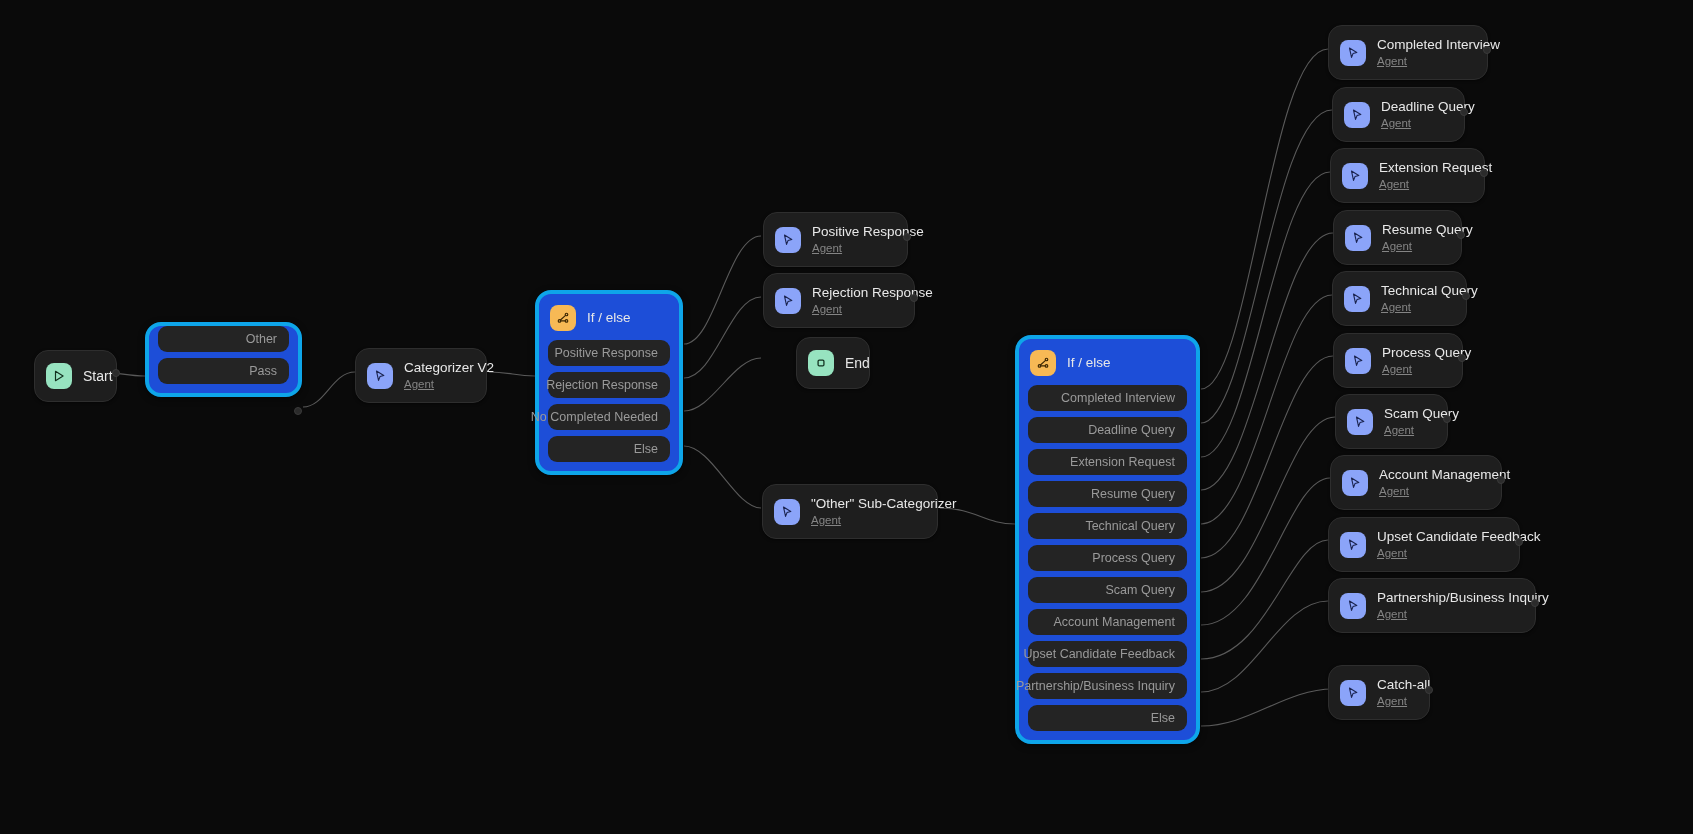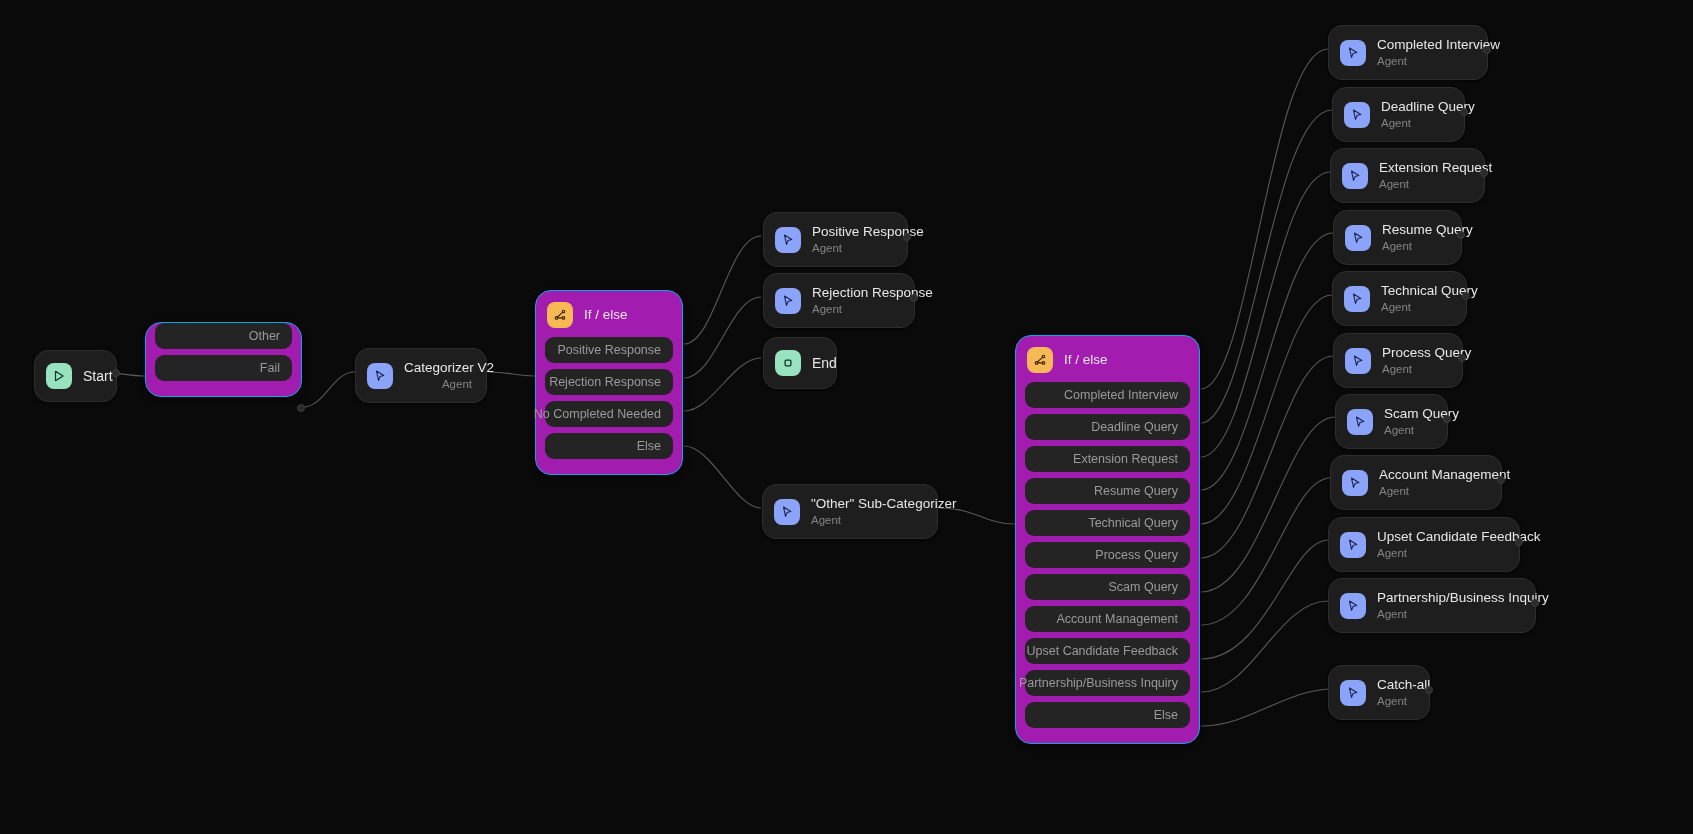--- a/index.html
+++ b/index.html
@@ -62,39 +62,40 @@
     font-size: 13.5px;
     line-height: 16px;
     white-space: nowrap;
   }
   .node-sub {
     color: #848484;
     font-size: 11.5px;
     line-height: 14px;
     margin-top: 1px;
     white-space: nowrap;
+    text-decoration: underline;
   }
   .node.simple .node-head { padding: 12px 18px 12px 11px; }
   .node.simple .node-title { font-size: 14px; }
 
   
   .ic-green { background: #97e3c0; }
   .ic-yellow { background: #f4dd5a; }
   .ic-blue { background: #8ba4f9; }
   .ic-orange { background: #f6b css; }
   .ic-orange { background: #f7b955; }
 
   
   .panel {
     position: absolute;
-    background: #a21caf;
-    border: 1px solid #0ea5e9;
+    background: #1d4ed8;
+    border: 4px solid #0ea5e9;
     border-radius: 16px;
     box-sizing: border-box;
-    padding-bottom: 15px;
+    padding-bottom: 9px;
     box-shadow: 0 2px 6px rgba(0,0,0,0.55);
   }
   .panel .node-head { padding: 11px 14px 9px 11px; }
   .branch-row {
     background: #242424;
     border-radius: 9px;
     margin: 0 9px 6px 9px;
     height: 26px;
     display: flex;
     align-items: center;
@@ -161,25 +162,25 @@
       </span>
       <div class="node-text">
         <span class="node-title">Start</span>
       </div>
     </div>
     <span class="port" style="right:-4px; top:18px;"></span>
   </div>
 
   <div class="panel" style="left:145px; top:322px; width:157px;">
     <div class="branch-row">Other</div>
-    <div class="branch-row last">Fail</div>
+    <div class="branch-row last">Pass</div>
     <span class="port" style="right:-4px; top:81px;"></span>
   </div>
 
-  <div class="node" style="left:355px; top:348px; width:132px;text-align:right;">
+  <div class="node" style="left:355px; top:348px; width:132px;">
     <div class="node-head">
       <span class="node-icon ic-blue">
         <svg width="14" height="14" viewBox="0 0 24 24" fill="none" stroke="#1b2450" stroke-width="1.9" stroke-linecap="round" stroke-linejoin="round">
           <path d="M6 3.5 L18.5 11 L12 13 L9.5 19.5 Z"></path>
         </svg>
       </span>
       <div class="node-text">
         <span class="node-title">Categorizer V2</span>
         <span class="node-sub">Agent</span>
       </div>
@@ -230,21 +231,21 @@
           </svg>
       </span>
       <div class="node-text">
         <span class="node-title">Rejection Response</span>
         <span class="node-sub">Agent</span>
       </div>
     </div>
     <span class="port" style="right:-4px; top:20px;"></span>
   </div>
 
-  <div class="node simple" style="left:763px; top:337px; width:74px;">
+  <div class="node simple" style="left:796px; top:337px; width:74px;">
     <div class="node-head">
       <span class="node-icon ic-green">
         <svg width="14" height="14" viewBox="0 0 24 24" fill="none" stroke="#12301f" stroke-width="2.2" stroke-linecap="round" stroke-linejoin="round">
             <rect x="7" y="7" width="10" height="10" rx="2"></rect>
           </svg>
       </span>
       <div class="node-text">
         <span class="node-title">End</span>
       </div>
     </div>

